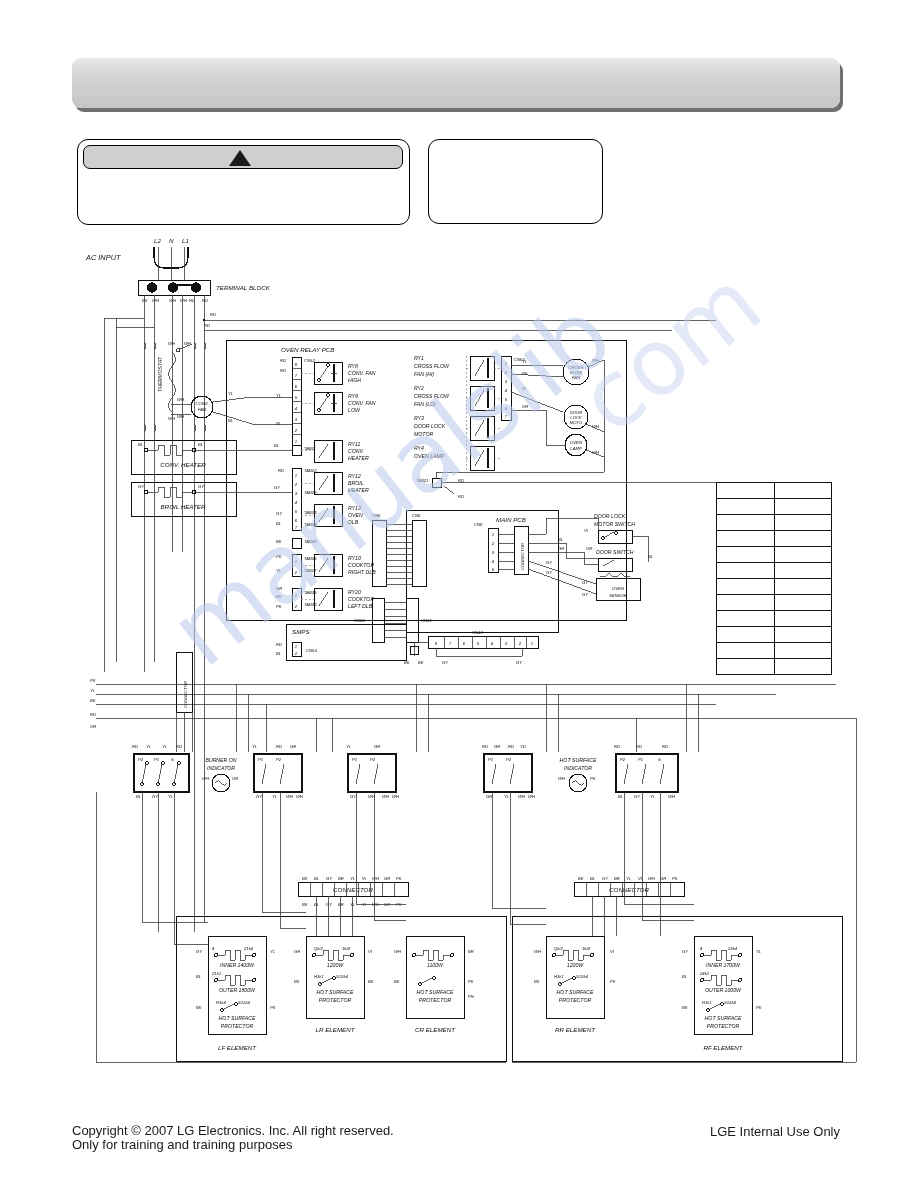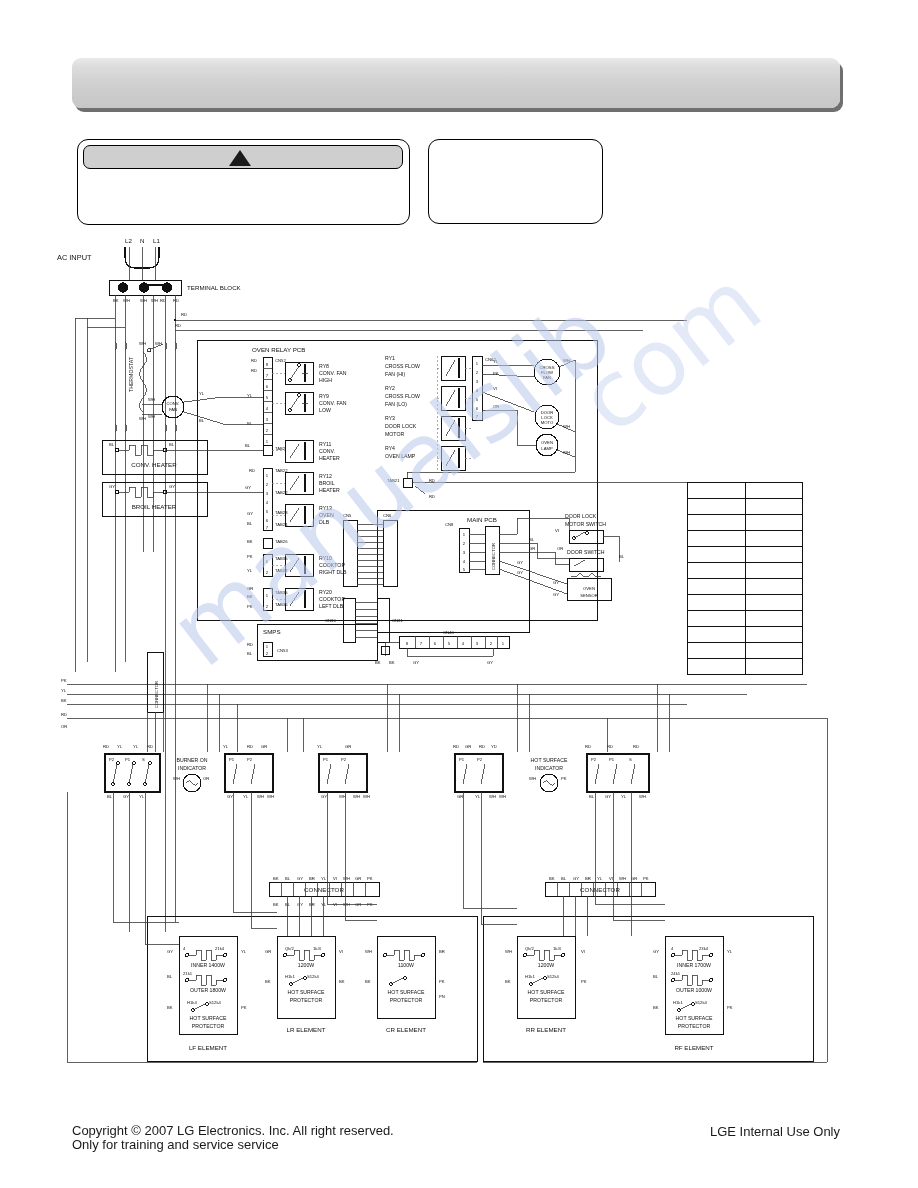--- a/index.html
+++ b/index.html
@@ -42,21 +42,21 @@
     font-size:9px;line-height:12px;color:#000;
   }
   
   #note-box{
     position:absolute;left:428px;top:139px;width:175px;height:85px;
     border:1.6px solid #000;border-radius:11px;background:#fff;box-sizing:border-box;
   }
   #note-box .nb{position:absolute;left:9px;top:7px;width:158px;font-size:9px;line-height:12px;}
   
   #schematic{
-    position:absolute;left:47px;top:232px;width:800px;height:840px;
+    position:absolute;left:76px;top:232px;width:800px;height:840px;font-style:italic;
   }
   #schematic svg{display:block;}
   
   #watermark{
     position:absolute;left:150px;top:600px;
     font-size:96px;color:#b9c7ec;opacity:.55;
     transform:rotate(-38deg);transform-origin:0 0;
     white-space:nowrap;pointer-events:none;
     font-family:"DejaVu Sans", sans-serif;
   }
@@ -849,15 +849,15 @@
     <path d="M240 486 L240 520 M256 486 L256 520 M560 486 L560 520"></path>
   </g>
 </svg>
 </div>
 
 <div id="watermark">manualslib</div>
 <div id="watermark2">com</div>
 
 <div id="footer">
   <div>Copyright © 2007 LG Electronics. Inc. All right reserved.</div>
-  <div>Only for training and service service</div>
+  <div>Only for training and training purposes</div>
   <div class="right">LGE Internal Use Only</div>
 </div>
 
 </body></html>

